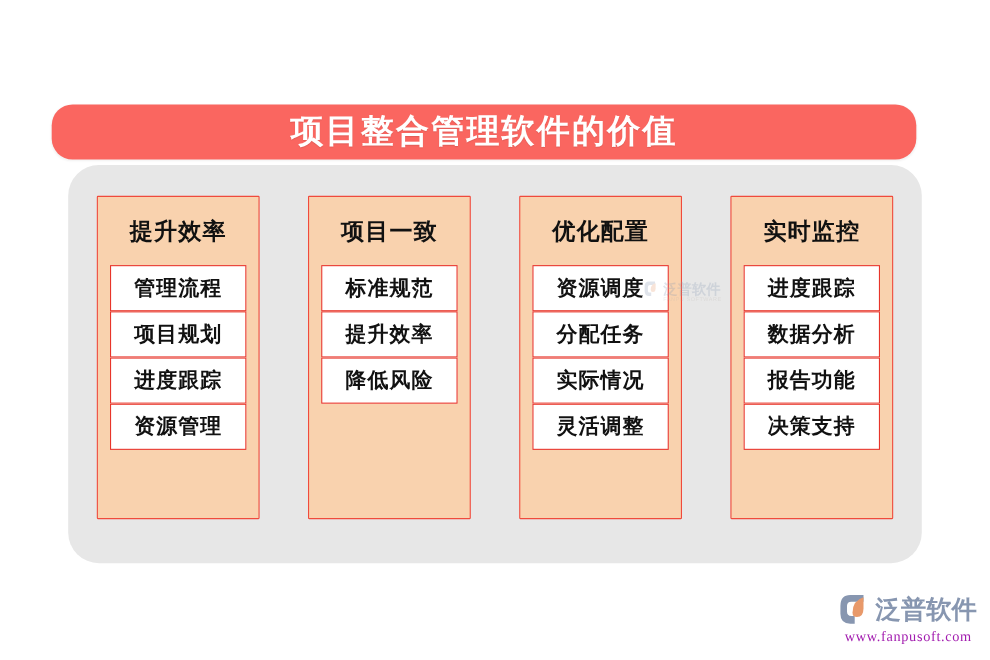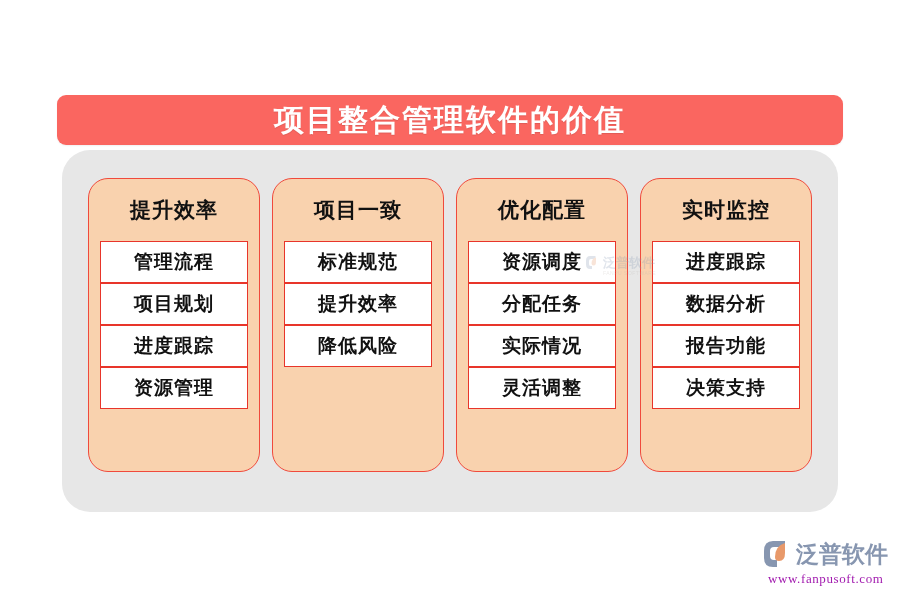--- a/index.html
+++ b/index.html
@@ -18,26 +18,26 @@
   .canvas {
     position: absolute;
     left: 0; top: 0;
     width: 900px;
     height: 600px;
   }
 
   
   .title-bar {
     position: absolute;
-    left: 57px;
+    left: 47px;
     top: 95px;
     width: 786px;
     height: 50px;
     background: #FA6660;
-    border-radius: 9px;
+    border-radius: 19px;
     display: flex;
     align-items: center;
     justify-content: center;
     box-shadow: 0 1px 2px rgba(0,0,0,0.06);
   }
   .title-text {
     color: #ffffff;
     font-size: 30px;
     font-weight: bold;
     letter-spacing: 2px;
@@ -61,24 +61,24 @@
   .columns {
     position: absolute;
     left: 88px;
     top: 178px;
     width: 724px;
     height: 294px;
     display: flex;
     justify-content: space-between;
   }
   .column {
-    width: 172px;
+    width: 148px;
     background: #F9D2AE;
     border: 1.5px solid #F04A3C;
-    border-radius: 20px;
+    border-radius: 1px;
     box-sizing: border-box;
     padding: 0 11px;
     display: flex;
     flex-direction: column;
     align-items: stretch;
   }
   .col-header {
     height: 62px;
     display: flex;
     align-items: center;

